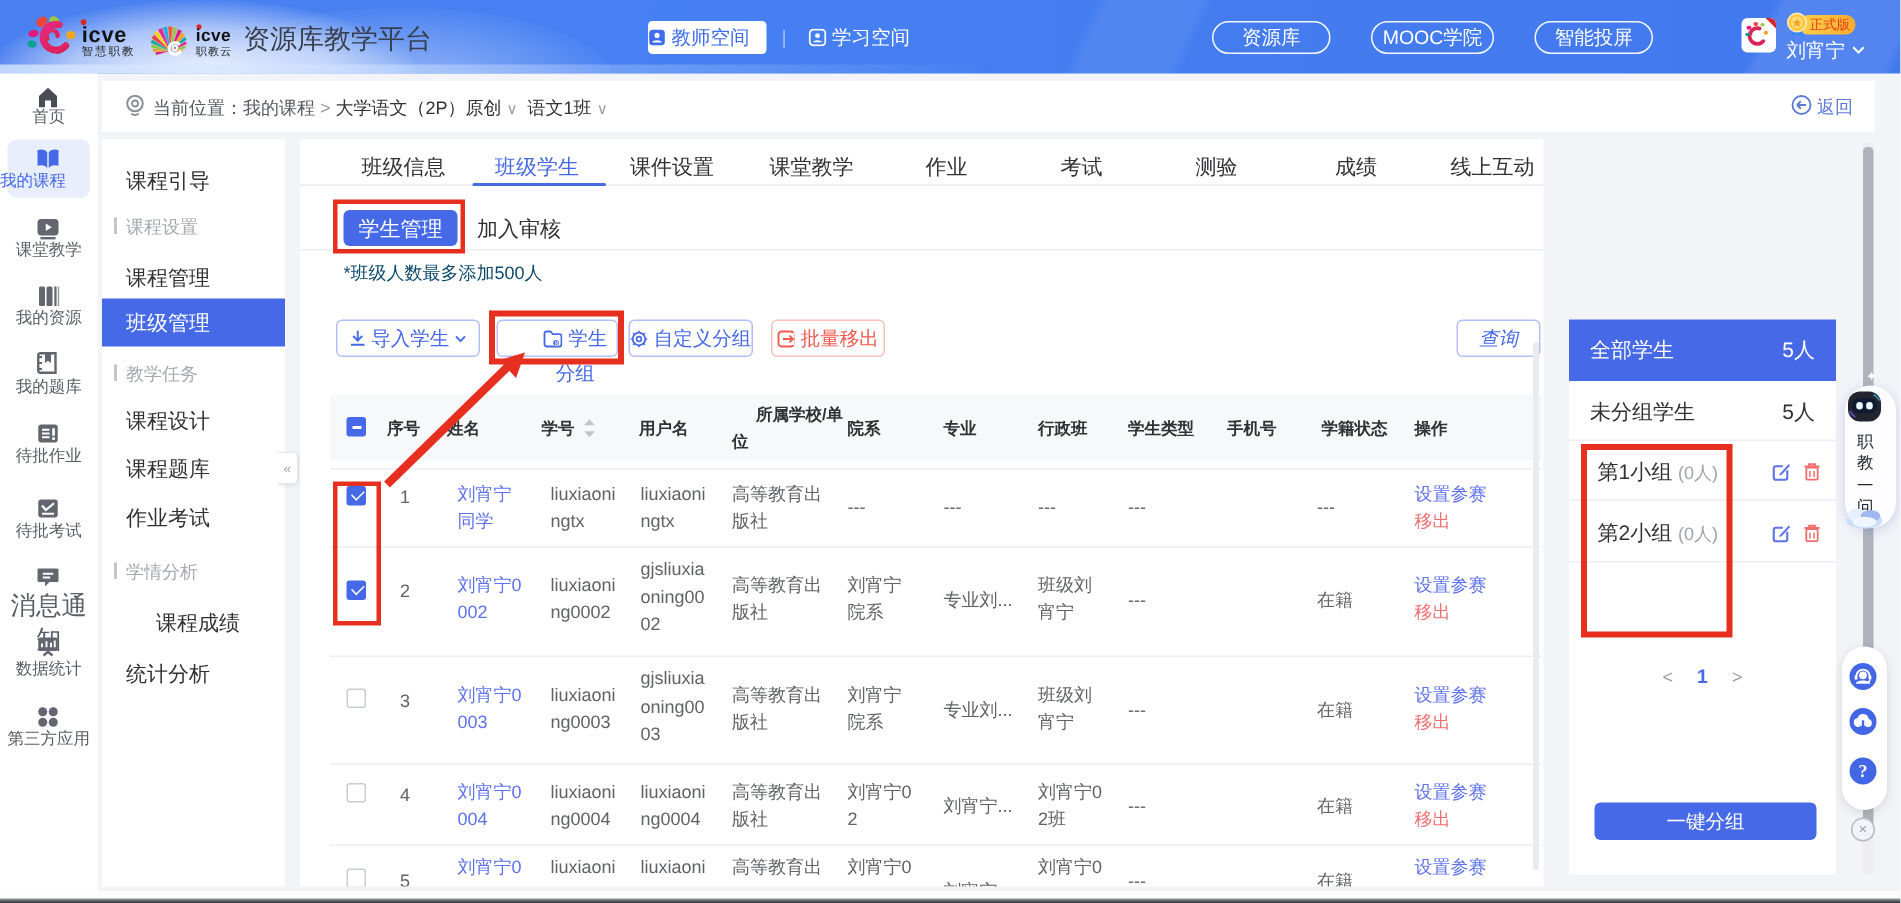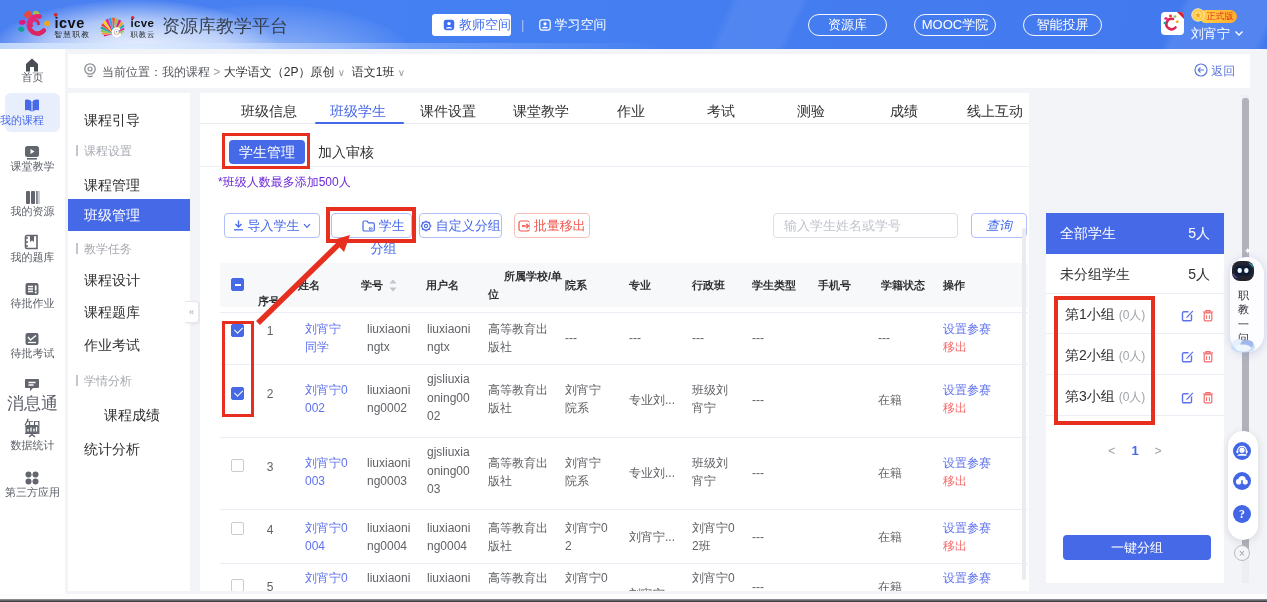--- a/index.html
+++ b/index.html
@@ -99,21 +99,21 @@
         <path d="M96.5 29.0 L106.3 25.4 L106.8 27.2 Z" fill="#8dc63f"></path>
         <path d="M96.5 29.0 L104.9 27.9 L105.0 29.4 Z" fill="#f29a1f"></path>
 <path d="M102.3 24.2 A4 4 0 1 0 103.2 29.3" stroke="#fff" stroke-width="2" fill="none" stroke-linecap="round"></path>
 <path d="M103.2 29.3 Q101.5 31.3 99 31.6" stroke="#fff" stroke-width="1.8" fill="none" stroke-linecap="round"></path>
         <circle cx="99.6" cy="26.8" r="1.5" fill="none" stroke="#fff" stroke-width="1.4"></circle>
 <circle cx="115.7" cy="12.8" r="1.7" fill="#d42a28"></circle>
 <text x="113.5" y="22" font-size="11.5" font-weight="bold" fill="#111" letter-spacing="0.3">icve</text>
 <text x="113.5" y="31.5" font-size="7.4" fill="#222" letter-spacing="0.8">职教云</text>
 </svg></div>
   <div class="abs" style="left:162px;top:14px;font-size:18px;color:#363f4d;font-weight:500;letter-spacing:0px;">资源库教学平台</div>
-  <div class="abs" style="left:432px;top:14px;width:79px;height:22px;background:#fff;border-radius:3px;color:#3f6cf0;font-size:13px;line-height:22px;text-align:right;"><svg width="12" height="12" viewBox="0 0 12 12" style="vertical-align:-1.5px;">
+  <div class="abs" style="left:432px;top:14px;width:79px;height:22px;background:#fff;border-radius:3px;color:#3f6cf0;font-size:13px;line-height:22px;text-align:left;"><svg width="12" height="12" viewBox="0 0 12 12" style="vertical-align:-1.5px;">
         <rect x="0.8" y="0.8" width="10.4" height="10.4" rx="2.4" fill="#3f6cf0"></rect>
         <circle cx="6" cy="4.6" r="1.7" fill="#fff"></circle>
         <path d="M2.8 9.4 C3 7.4 9 7.4 9.2 9.4 Z" fill="#fff"></path>
       </svg> 教师空间</div>
   <div class="abs" style="left:521px;top:17px;color:rgba(255,255,255,.5);font-size:13px;">|</div>
   <div class="abs" style="left:539px;top:14px;height:22px;color:#fff;font-size:13px;line-height:22px;"><svg width="12" height="12" viewBox="0 0 12 12" style="vertical-align:-1.5px;">
         <rect x="0.8" y="0.8" width="10.4" height="10.4" rx="2.4" fill="none" stroke="#fff" stroke-width="1.2"></rect>
         <circle cx="6" cy="4.8" r="1.6" fill="#fff"></circle>
         <path d="M3 9.2 C3.2 7.4 8.8 7.4 9 9.2 Z" fill="#fff"></path>
       </svg> 学习空间</div>
@@ -240,21 +240,21 @@
   <div class="tab" style="left:313px;">课堂教学</div>
   <div class="tab" style="left:417px;">作业</div>
   <div class="tab" style="left:507px;">考试</div>
   <div class="tab" style="left:597px;">测验</div>
   <div class="tab" style="left:690px;">成绩</div>
   <div class="tab" style="left:767px;">线上互动</div>
   <div style="position:absolute;left:115px;top:28.5px;width:89px;height:2.5px;background:#4669e8;border-radius:2px;"></div>
   <div style="position:absolute;left:29px;top:47px;width:76px;height:24px;background:#4669e8;border-radius:4px;color:#fff;font-size:14px;line-height:24px;text-align:center;">学生管理</div>
   <div style="position:absolute;left:118px;top:51px;font-size:14px;color:#303133;">加入审核</div>
   <div style="position:absolute;left:0px;top:73px;width:829px;height:1px;background:#ebeef5;"></div>
-  <div style="position:absolute;left:18px;top:81px;font-size:12px;color:#6d28d9;">*班级人数最多添加500人</div>
+  <div style="position:absolute;left:29px;top:81px;font-size:12px;color:#0c4a6e;">*班级人数最多添加500人</div>
 
   <div class="btn-o" style="left:24px;top:120px;width:96px;"><svg width="11" height="11" viewBox="0 0 11 11" style="vertical-align:-1px;">
         <path d="M5.5 0.5 V6" stroke="#4669e8" stroke-width="1.3"></path>
         <path d="M2.5 4 L5.5 7 L8.5 4" fill="none" stroke="#4669e8" stroke-width="1.3"></path>
         <path d="M1 9.8 H10" stroke="#4669e8" stroke-width="1.3"></path>
       </svg> 导入学生 <svg width="8" height="6" viewBox="0 0 8 6" style="vertical-align:1px;">
         <path d="M1 1.2 L4 4.4 L7 1.2" stroke="#4669e8" stroke-width="1.2" fill="none"></path>
       </svg></div>
   <div class="btn-o" style="left:131px;top:120px;width:81px;padding-left:24px;"><svg width="13" height="12" viewBox="0 0 13 12" style="vertical-align:-2px;">
         <path d="M1 2.5 C1 1.7 1.6 1 2.4 1 H5 L6.5 2.8 H11 C11.8 2.8 12.3 3.4 12.3 4.2 V9.5 C12.3 10.3 11.7 11 10.9 11 H2.4 C1.6 11 1 10.3 1 9.5 Z" fill="none" stroke="#4669e8" stroke-width="1.2"></path>
@@ -267,26 +267,25 @@
         <path d="M6 0.5 V2 M6 10 V11.5 M0.5 6 H2 M10 6 H11.5 M2.1 2.1 L3.2 3.2 M8.8 8.8 L9.9 9.9 M2.1 9.9 L3.2 8.8 M8.8 3.2 L9.9 2.1" stroke="#4669e8" stroke-width="1.1"></path>
       </svg> 自定义分组</div>
   <div class="btn-o" style="left:314px;top:120px;width:76px;border-color:#f8c0ba;color:#f2574d;"><svg width="12" height="12" viewBox="0 0 12 12" style="vertical-align:-2px;">
         <rect x="1" y="1" width="10" height="10" rx="2" fill="none" stroke="#f2574d" stroke-width="1.2"></rect>
         <path d="M4 6 H11" stroke="#f2574d" stroke-width="1.2"></path>
         <path d="M8.5 3.8 L11 6 L8.5 8.2" fill="none" stroke="#f2574d" stroke-width="1.2"></path>
         <rect x="6.8" y="2" width="4.5" height="8" fill="#fff"></rect>
         <path d="M4 6 H10.4" stroke="#f2574d" stroke-width="1.2"></path>
         <path d="M8.3 3.8 L10.6 6 L8.3 8.2" fill="none" stroke="#f2574d" stroke-width="1.2"></path>
       </svg> 批量移出</div>
-  <div style="position:absolute;left:573px;top:120px;width:185px;height:25px;border:1px solid #dcdfe6;border-radius:4px;color:#c0c4cc;font-size:13px;line-height:23px;padding-left:10px;">输入学生姓名或学号</div>
   <div class="btn-o" style="left:771px;top:120px;width:56px;font-style:italic;">查询</div>
   <div id="tablewrap">
       <div style="position:absolute;left:20px;top:170px;width:808px;height:44px;background:#f7f8fa;"></div>
       <div class="cb ind" style="left:31px;top:185px;background:#4669e8;border-color:#4669e8;"></div>
-      <div class="th" style="left:58px;top:185px;margin-top:16px;">序号</div>
+      <div class="th" style="left:58px;top:185px;">序号</div>
       <div class="th" style="left:98px;top:185px;">姓名</div>
       <div class="th" style="left:161px;top:185px;">学号</div>
       <div class="th" style="left:226px;top:185px;">用户名</div>
       <div class="th" style="left:365px;top:185px;">院系</div>
       <div class="th" style="left:429px;top:185px;">专业</div>
       <div class="th" style="left:492px;top:185px;">行政班</div>
       <div class="th" style="left:552px;top:185px;">学生类型</div>
       <div class="th" style="left:618px;top:185px;">手机号</div>
       <div class="th" style="left:681px;top:185px;">学籍状态</div>
       <div class="th" style="left:743px;top:185px;">操作</div>
@@ -418,33 +417,20 @@
           <path d="M10.5 5.5 V10.5 C10.5 11.3 10 11.8 9.2 11.8 H2.8 C2 11.8 1.5 11.3 1.5 10.5 V4.1 C1.5 3.3 2 2.8 2.8 2.8 H7.5" fill="none" stroke="#5e72ee" stroke-width="1.4"></path>
           <path d="M5.5 7.8 L11.5 1.4 L12.4 2.3 L6.6 8.6 L5.2 8.9 Z" fill="#5e72ee"></path>
         </svg></span>
 <span style="position:absolute;left:156px;top:14px;"><svg width="12" height="13" viewBox="0 0 12 13">
           <path d="M1 3 H11" stroke="#f56c6c" stroke-width="1.2"></path>
           <path d="M4 3 V1.5 H8 V3" stroke="#f56c6c" stroke-width="1.2" fill="none"></path>
           <rect x="2.2" y="3.8" width="7.6" height="8" rx="1" fill="none" stroke="#f56c6c" stroke-width="1.2"></rect>
           <path d="M4.6 6 V10 M7.4 6 V10" stroke="#f56c6c" stroke-width="1"></path>
         </svg></span>
 </div>
-    <div class="g-row" style="top:163px;">
-<span style="position:absolute;left:19px;top:12px;font-size:14px;color:#303133;">第3小组 <span style="font-size:12px;color:#a0a3aa;">(0人)</span></span>
-<span style="position:absolute;left:135px;top:14px;"><svg width="13" height="13" viewBox="0 0 13 13">
-          <path d="M10.5 5.5 V10.5 C10.5 11.3 10 11.8 9.2 11.8 H2.8 C2 11.8 1.5 11.3 1.5 10.5 V4.1 C1.5 3.3 2 2.8 2.8 2.8 H7.5" fill="none" stroke="#5e72ee" stroke-width="1.4"></path>
-          <path d="M5.5 7.8 L11.5 1.4 L12.4 2.3 L6.6 8.6 L5.2 8.9 Z" fill="#5e72ee"></path>
-        </svg></span>
-<span style="position:absolute;left:156px;top:14px;"><svg width="12" height="13" viewBox="0 0 12 13">
-          <path d="M1 3 H11" stroke="#f56c6c" stroke-width="1.2"></path>
-          <path d="M4 3 V1.5 H8 V3" stroke="#f56c6c" stroke-width="1.2" fill="none"></path>
-          <rect x="2.2" y="3.8" width="7.6" height="8" rx="1" fill="none" stroke="#f56c6c" stroke-width="1.2"></rect>
-          <path d="M4.6 6 V10 M7.4 6 V10" stroke="#f56c6c" stroke-width="1"></path>
-        </svg></span>
-</div>
   <div style="position:absolute;left:0;top:230px;width:178px;text-align:center;font-size:12px;color:#9a9da4;">&lt;<b style="color:#4669e8;margin:0 16px;font-size:13px;">1</b>&gt;</div>
   <div style="position:absolute;left:17px;top:322px;width:148px;height:25px;background:#4669e8;border-radius:4px;color:#fff;font-size:13px;line-height:25px;text-align:center;">一键分组</div>
 </div>
 
 <div class="ann" style="left:222px;top:133px;width:88px;height:36px;"></div>
 <div class="ann" style="left:326px;top:207px;width:90px;height:36px;border-width:4px;"></div>
 <div class="ann" style="left:222px;top:321px;width:32px;height:96px;"></div>
 <div class="ann" style="left:1054px;top:296px;width:101px;height:129px;border-width:4px;"></div>
 <svg class="abs" style="left:250px;top:228px;" width="110" height="100" viewBox="0 0 110 100">
   <line x1="8" y1="95" x2="90" y2="15" stroke="#e72f1f" stroke-width="5.5"></line>

